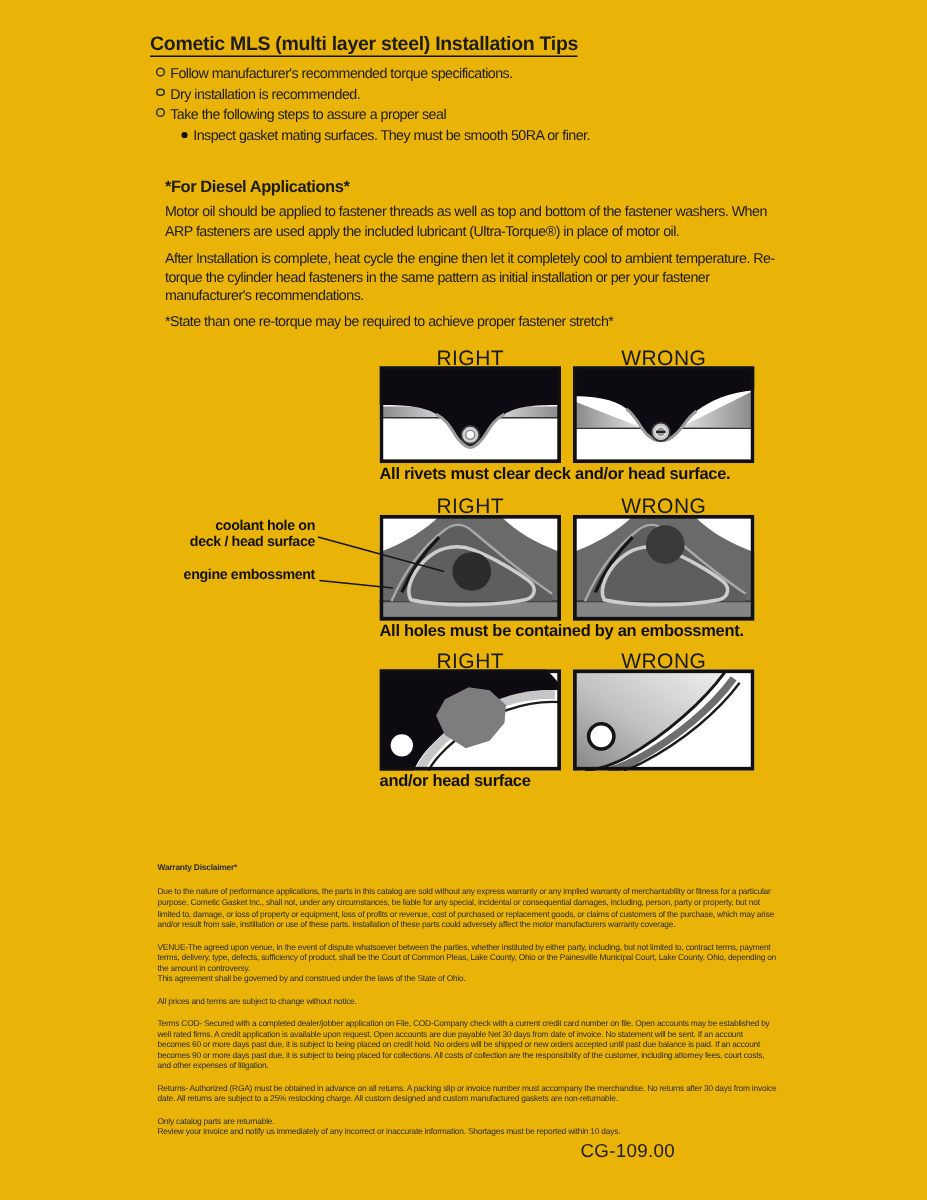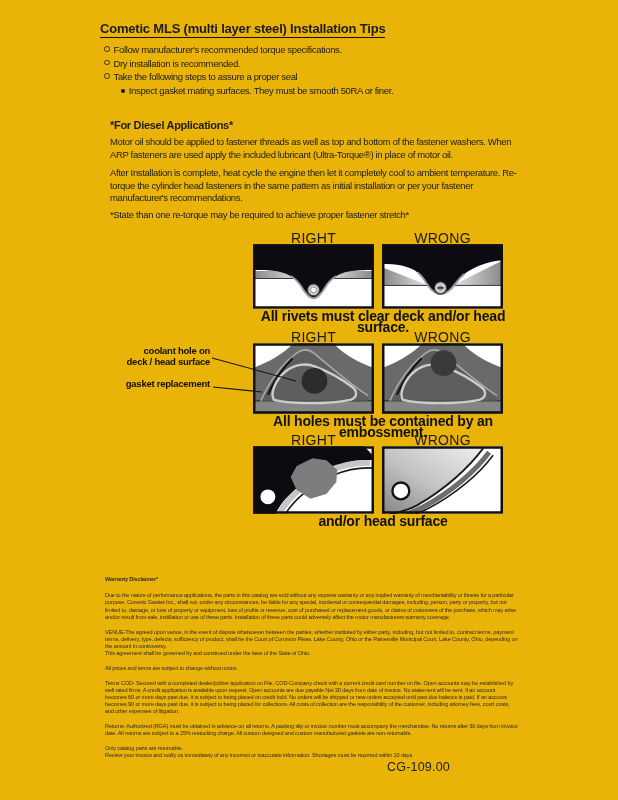--- a/index.html
+++ b/index.html
@@ -24,21 +24,21 @@
   .p1{top:136px;}
   .p2{top:167px;}
   .pnote{top:209px;}
   
   .fig{position:absolute;left:237px;width:260px;margin-left:16px;}
   .fig1{top:230px;} .fig2{top:329px;} .fig3{top:432px;}
   .fig-labels{display:flex;gap:8px;height:14px;}
   .fig-labels span{width:121px;text-align:center;font-size:14px;color:#1a1a1a;letter-spacing:0.3px;}
   .fig-panels{display:flex;gap:8px;margin-top:0px;}
   .fig-panels svg{display:block;}
-  .fig-cap{margin-top:2px;font-size:14px;font-weight:bold;letter-spacing:-0.2px;line-height:11px;color:#111;text-align:center;}
+  .fig-cap{margin-top:2px;font-size:11px;font-weight:bold;letter-spacing:-0.2px;line-height:11px;color:#111;}
   
   .ann{position:absolute;width:112px;text-align:right;font-size:9.5px;font-weight:bold;letter-spacing:-0.25px;line-height:10.5px;color:#111;}
   .ann1{left:98px;top:346px;}
   .ann2{left:98px;top:379px;}
   .leader{position:absolute;left:205px;top:340px;pointer-events:none;}
   
   .disclaimer{position:absolute;left:105px;top:576px;width:413px;font-size:5.6px;letter-spacing:-0.15px;line-height:7.2px;color:#2e2e2e;}
   .disclaimer .dh{font-weight:bold;margin:0 0 9px 0;}
   .disclaimer p{margin:0 0 7.5px 0;}
   .disclaimer p.nogap{margin-bottom:0;}
@@ -137,21 +137,21 @@
         <rect x="1.25" y="1.25" width="119.5" height="68.5" fill="none" stroke="#101010" stroke-width="2.5"></rect>
       </svg>
     </div>
     <div class="fig-cap">All holes must be contained by an embossment.</div>
   </div>
 
   <div class="ann ann1">
     <div>coolant hole on</div>
     <div>deck / head surface</div>
   </div>
-  <div class="ann ann2">gasket replacement</div>
+  <div class="ann ann2">engine embossment</div>
   <svg class="leader" width="110" height="60" viewBox="0 0 110 60">
     <line x1="7" y1="18" x2="91" y2="41" stroke="#161616" stroke-width="1.1"></line>
     <line x1="8" y1="47" x2="57" y2="52" stroke="#161616" stroke-width="1.1"></line>
   </svg>
 
   <div class="fig fig3">
     <div class="fig-labels">
       <span>RIGHT</span>
       <span>WRONG</span>
     </div>

